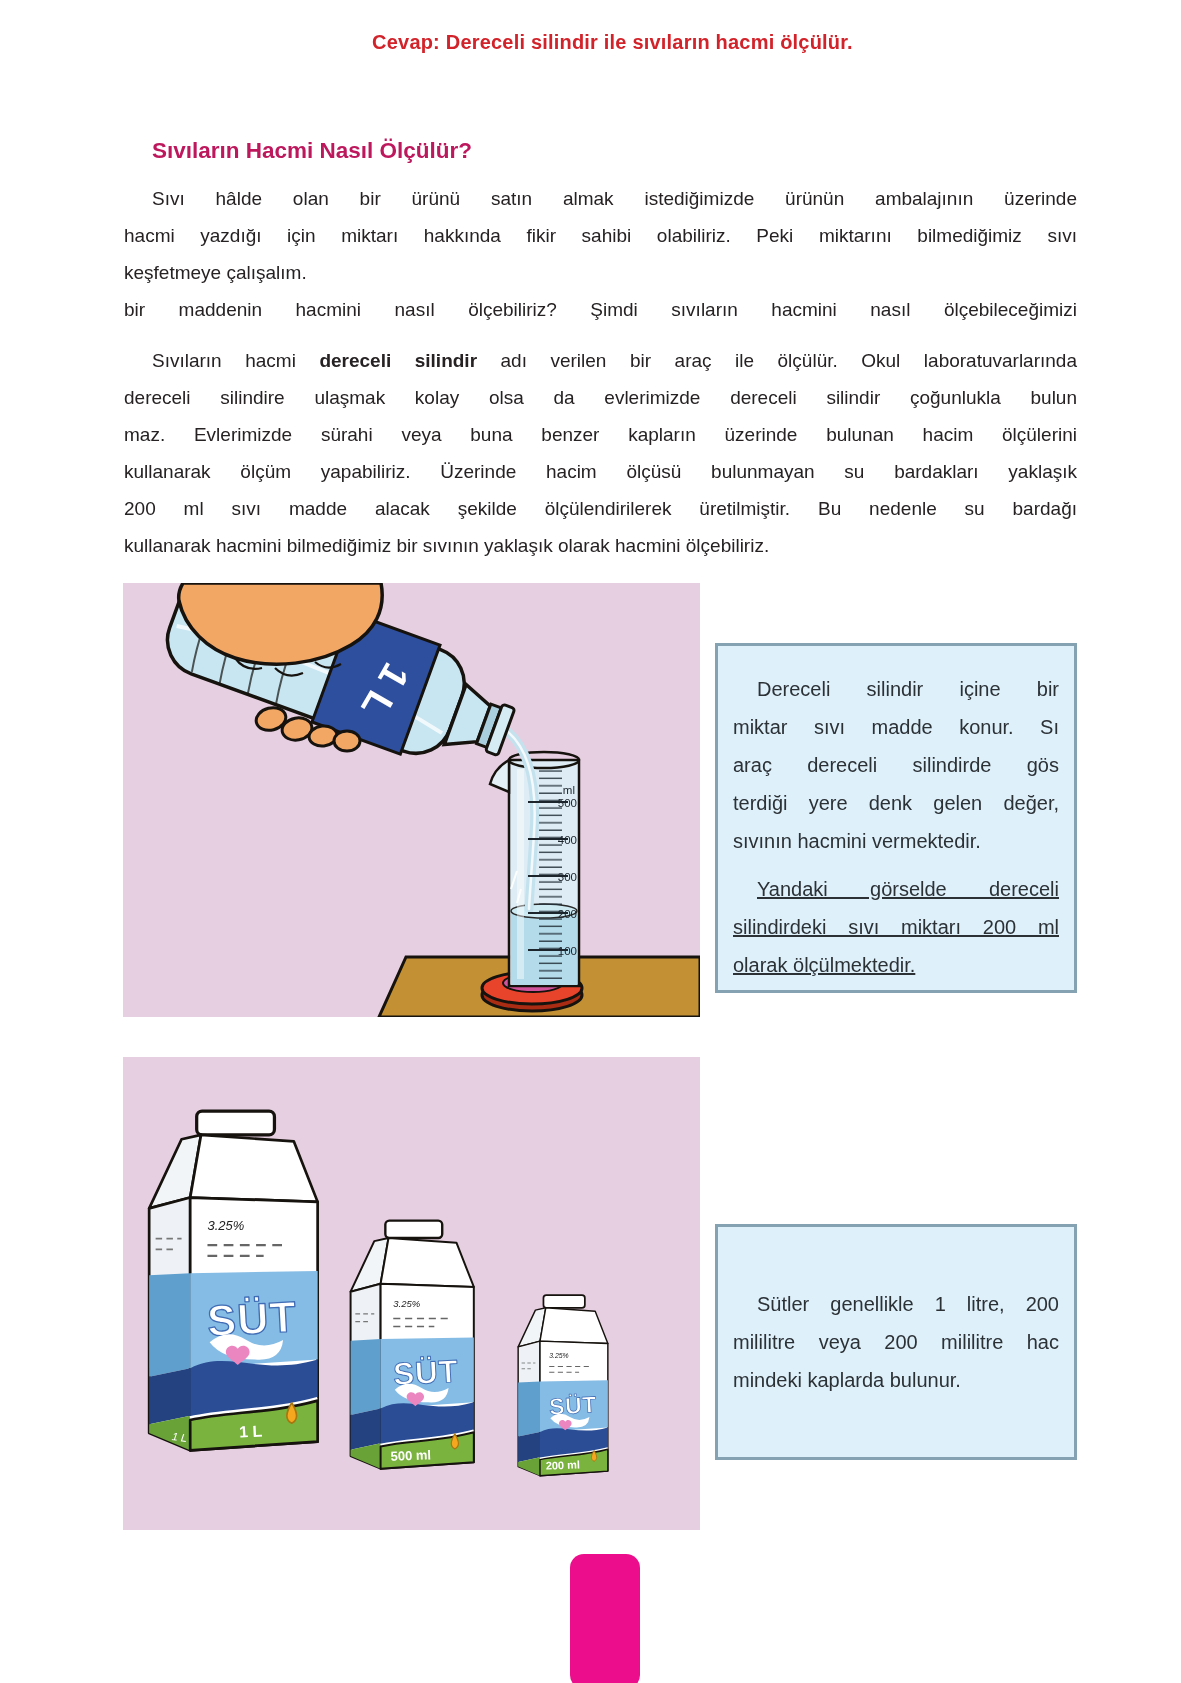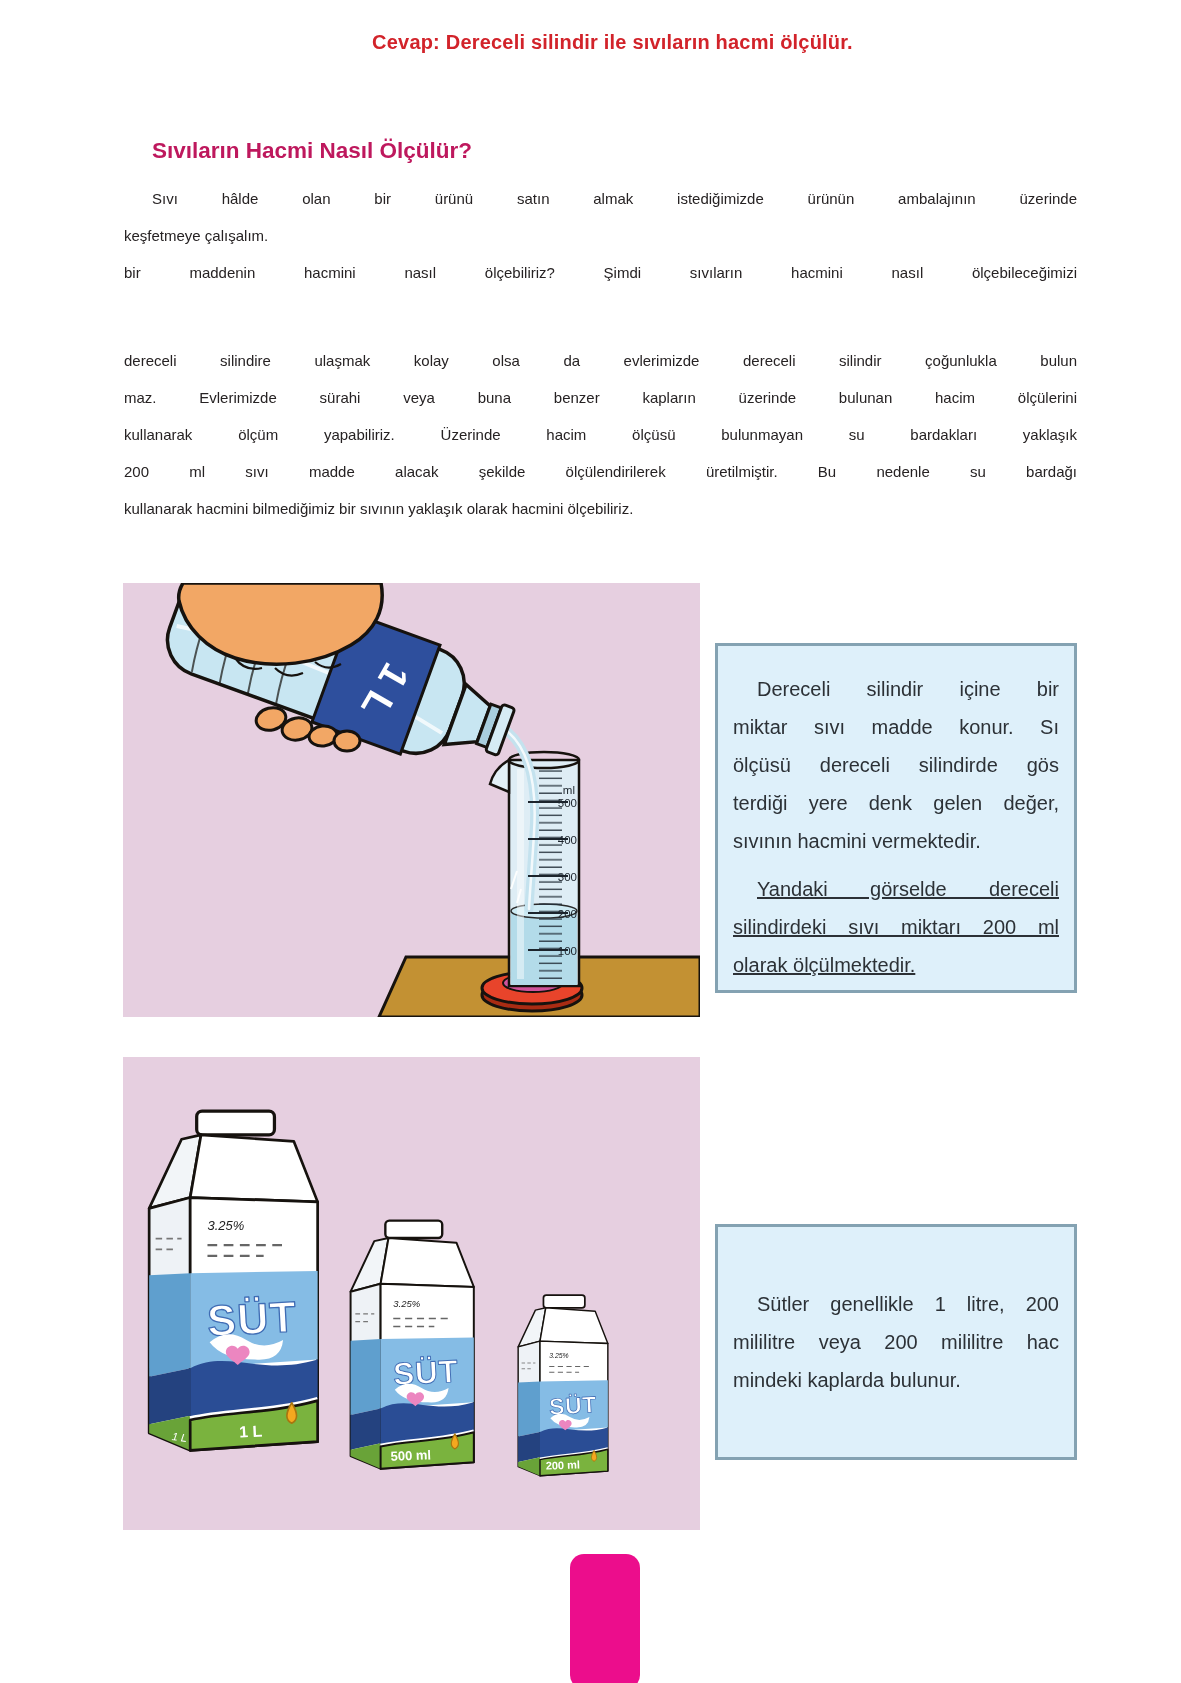--- a/index.html
+++ b/index.html
@@ -9,21 +9,21 @@
     font-family:"Liberation Sans", sans-serif; color:#262223; overflow:hidden;
   }
   .answer-note {
     position:absolute; top:31px; left:0; right:0; text-align:center;
     color:var(--accent-red); font-size:20px; font-weight:bold; letter-spacing:0.2px;padding-left:44px;
   }
   .heading {
     position:absolute; top:138px; left:124px; width:953px; padding-left:28px;
     font-size:22.5px; font-weight:bold; color:#be185d;
   }
-  .para { font-size:15px; line-height:37px; color:#262223; }
+  .para { font-size:19px; line-height:37px; color:#262223; }
   .p1 { position:absolute; top:180px; left:124px; width:953px; }
   .p2 { position:absolute; top:342px; left:124px; width:953px; }
   .tline { text-align:justify; text-align-last:justify; }
   .tline.last { text-align:left; text-align-last:left; }
   .tline.ind { text-indent:28px; }
   .fig { position:absolute; display:block; }
   .fig1 { left:123px; top:583px; width:577px; height:434px; }
   .fig2 { left:123px; top:1057px; width:577px; height:473px; }
   .infobox {
     position:absolute; left:715px; width:362px;
@@ -45,24 +45,26 @@
 <body>
 
 <div class="page">
 
   <div class="answer-note">Cevap: Dereceli silindir ile sıvıların hacmi ölçülür.</div>
 
   <h2 class="heading">Sıvıların Hacmi Nasıl Ölçülür?</h2>
 
   <div class="para p1">
       <div class="tline ind">Sıvı hâlde olan bir ürünü satın almak istediğimizde ürünün ambalajının üzerinde</div>
+      <div class="tline">hacmi yazdığı için miktarı hakkında fikir sahibi olabiliriz. Peki miktarını bilmediğimiz sıvı</div>
       <div class="tline last">keşfetmeye çalışalım.</div>
       <div class="tline">bir maddenin hacmini nasıl ölçebiliriz? Şimdi sıvıların hacmini nasıl ölçebileceğimizi</div>
     </div>
   <div class="para p2">
+      <div class="tline ind">Sıvıların hacmi <b>dereceli silindir</b> adı verilen bir araç ile ölçülür. Okul laboratuvarlarında</div>
       <div class="tline">dereceli silindire ulaşmak kolay olsa da evlerimizde dereceli silindir çoğunlukla bulun</div>
       <div class="tline">maz. Evlerimizde sürahi veya buna benzer kapların üzerinde bulunan hacim ölçülerini</div>
       <div class="tline">kullanarak ölçüm yapabiliriz. Üzerinde hacim ölçüsü bulunmayan su bardakları yaklaşık</div>
       <div class="tline">200 ml sıvı madde alacak şekilde ölçülendirilerek üretilmiştir. Bu nedenle su bardağı</div>
       <div class="tline last">kullanarak hacmini bilmediğimiz bir sıvının yaklaşık olarak hacmini ölçebiliriz.</div>
     </div>
 
   <svg class="fig fig1" viewBox="0 0 577 434">
     <rect width="577" height="434" fill="var(--fig-bg)"></rect>
 
@@ -134,21 +136,21 @@
         <ellipse cx="200" cy="153" rx="14" ry="10" transform="rotate(-6 200 153)"></ellipse>
         <ellipse cx="224" cy="158" rx="13" ry="10"></ellipse>
       </g>
     </g>
   </svg>
 
   <div class="infobox box1">
     <div class="para">
         <div class="tline ind">Dereceli silindir içine bir</div>
         <div class="tline">miktar sıvı madde konur. Sı</div>
-        <div class="tline">ölçüsü dereceli silindirde gös</div>
+        <div class="tline">araç dereceli silindirde gös</div>
         <div class="tline">terdiği yere denk gelen değer,</div>
         <div class="tline last">sıvının hacmini vermektedir.</div>
       </div>
     <div class="para">
         <div class="tline ind">Yandaki görselde dereceli</div>
         <div class="tline">silindirdeki sıvı miktarı 200 ml</div>
         <div class="tline last">olarak ölçülmektedir.</div>
       </div>
   </div>
 

